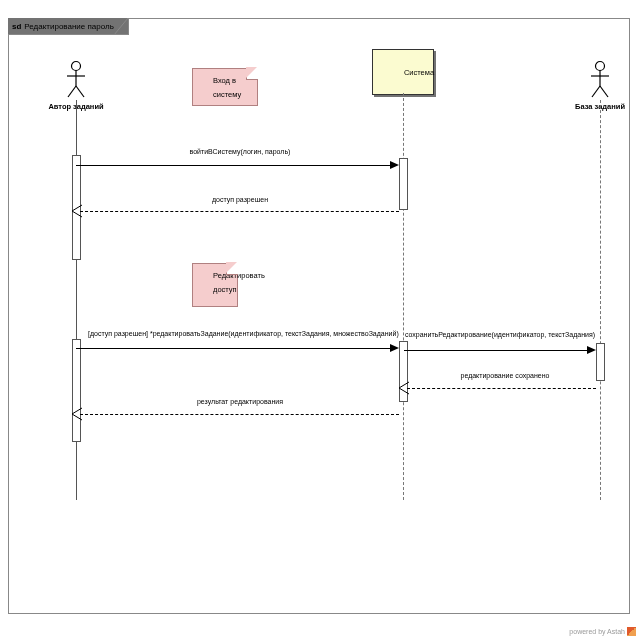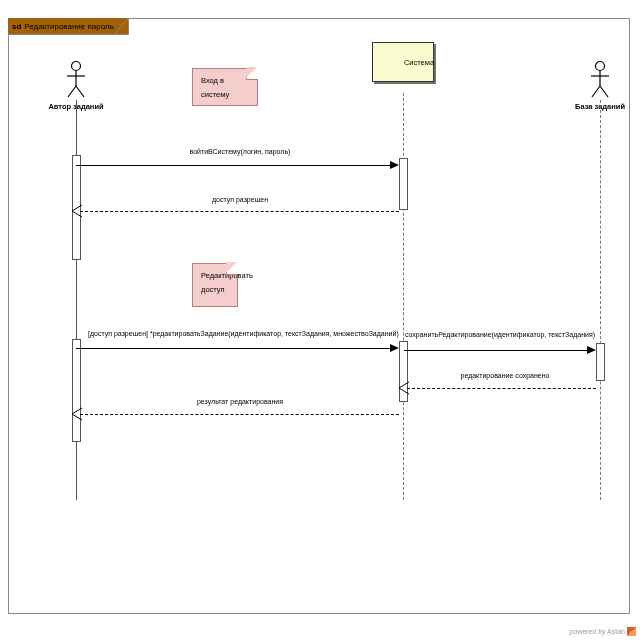--- a/index.html
+++ b/index.html
@@ -30,21 +30,21 @@
     background: transparent;
   }
   .frame-label {
     position: absolute;
     left: 8px;
     top: 18px;
     height: 17px;
     padding: 0 14px 0 4px;
     border-right: 1px solid #888888;
     border-bottom: 1px solid #888888;
-    background: #a16207;
+    background: #737373;
     box-sizing: border-box;
     display: flex;
     align-items: center;
     white-space: nowrap;
     font-size: 8px;
     color: #000000;
   }
   .frame-label .kw {
     font-weight: bold;
     margin-right: 3px;
@@ -108,21 +108,21 @@
   }
 
   
   .note {
     position: absolute;
     box-sizing: border-box;
     background: #f5cdcd;
     border: 1px solid #b08080;
     font-size: 7.5px;
     color: #000000;
-    padding: 5px 8px;
+    padding: 5px 20px;
     line-height: 14px;
   }
   .note .fold {
     position: absolute;
     right: -1px;
     top: -1px;
     width: 11px;
     height: 11px;
     background: #ffffff;
     border-left: 1px solid #b08080;
@@ -216,21 +216,21 @@
     <svg width="80" height="40" viewBox="0 0 80 40">
       <circle cx="40" cy="6" r="4.5" fill="none" stroke="#000000" stroke-width="1.2"></circle>
       <line x1="40" y1="10.5" x2="40" y2="26" stroke="#000000" stroke-width="1.2"></line>
       <line x1="31" y1="16" x2="49" y2="16" stroke="#000000" stroke-width="1.2"></line>
       <line x1="40" y1="26" x2="32" y2="37" stroke="#000000" stroke-width="1.2"></line>
       <line x1="40" y1="26" x2="48" y2="37" stroke="#000000" stroke-width="1.2"></line>
     </svg>
     <div class="actor-label">База заданий</div>
   </div>
 
-  <div class="objbox" style="left:372px; top:42px; width:62px; height:40px;padding-left:32px;">
+  <div class="objbox" style="left:372px; top:49px; width:62px; height:46px;padding-left:32px;">
     <span>Система</span>
   </div>
 
   <div class="lifeline solid" style="left:76px; top:100px; height:400px;"></div>
   <div class="lifeline" style="left:403px; top:93px; height:407px;"></div>
   <div class="lifeline" style="left:600px; top:100px; height:400px;"></div>
 
   <div class="activation" style="left:72px; top:155px; height:105px;"></div>
   <div class="activation" style="left:399px; top:158px; height:52px;"></div>
 

